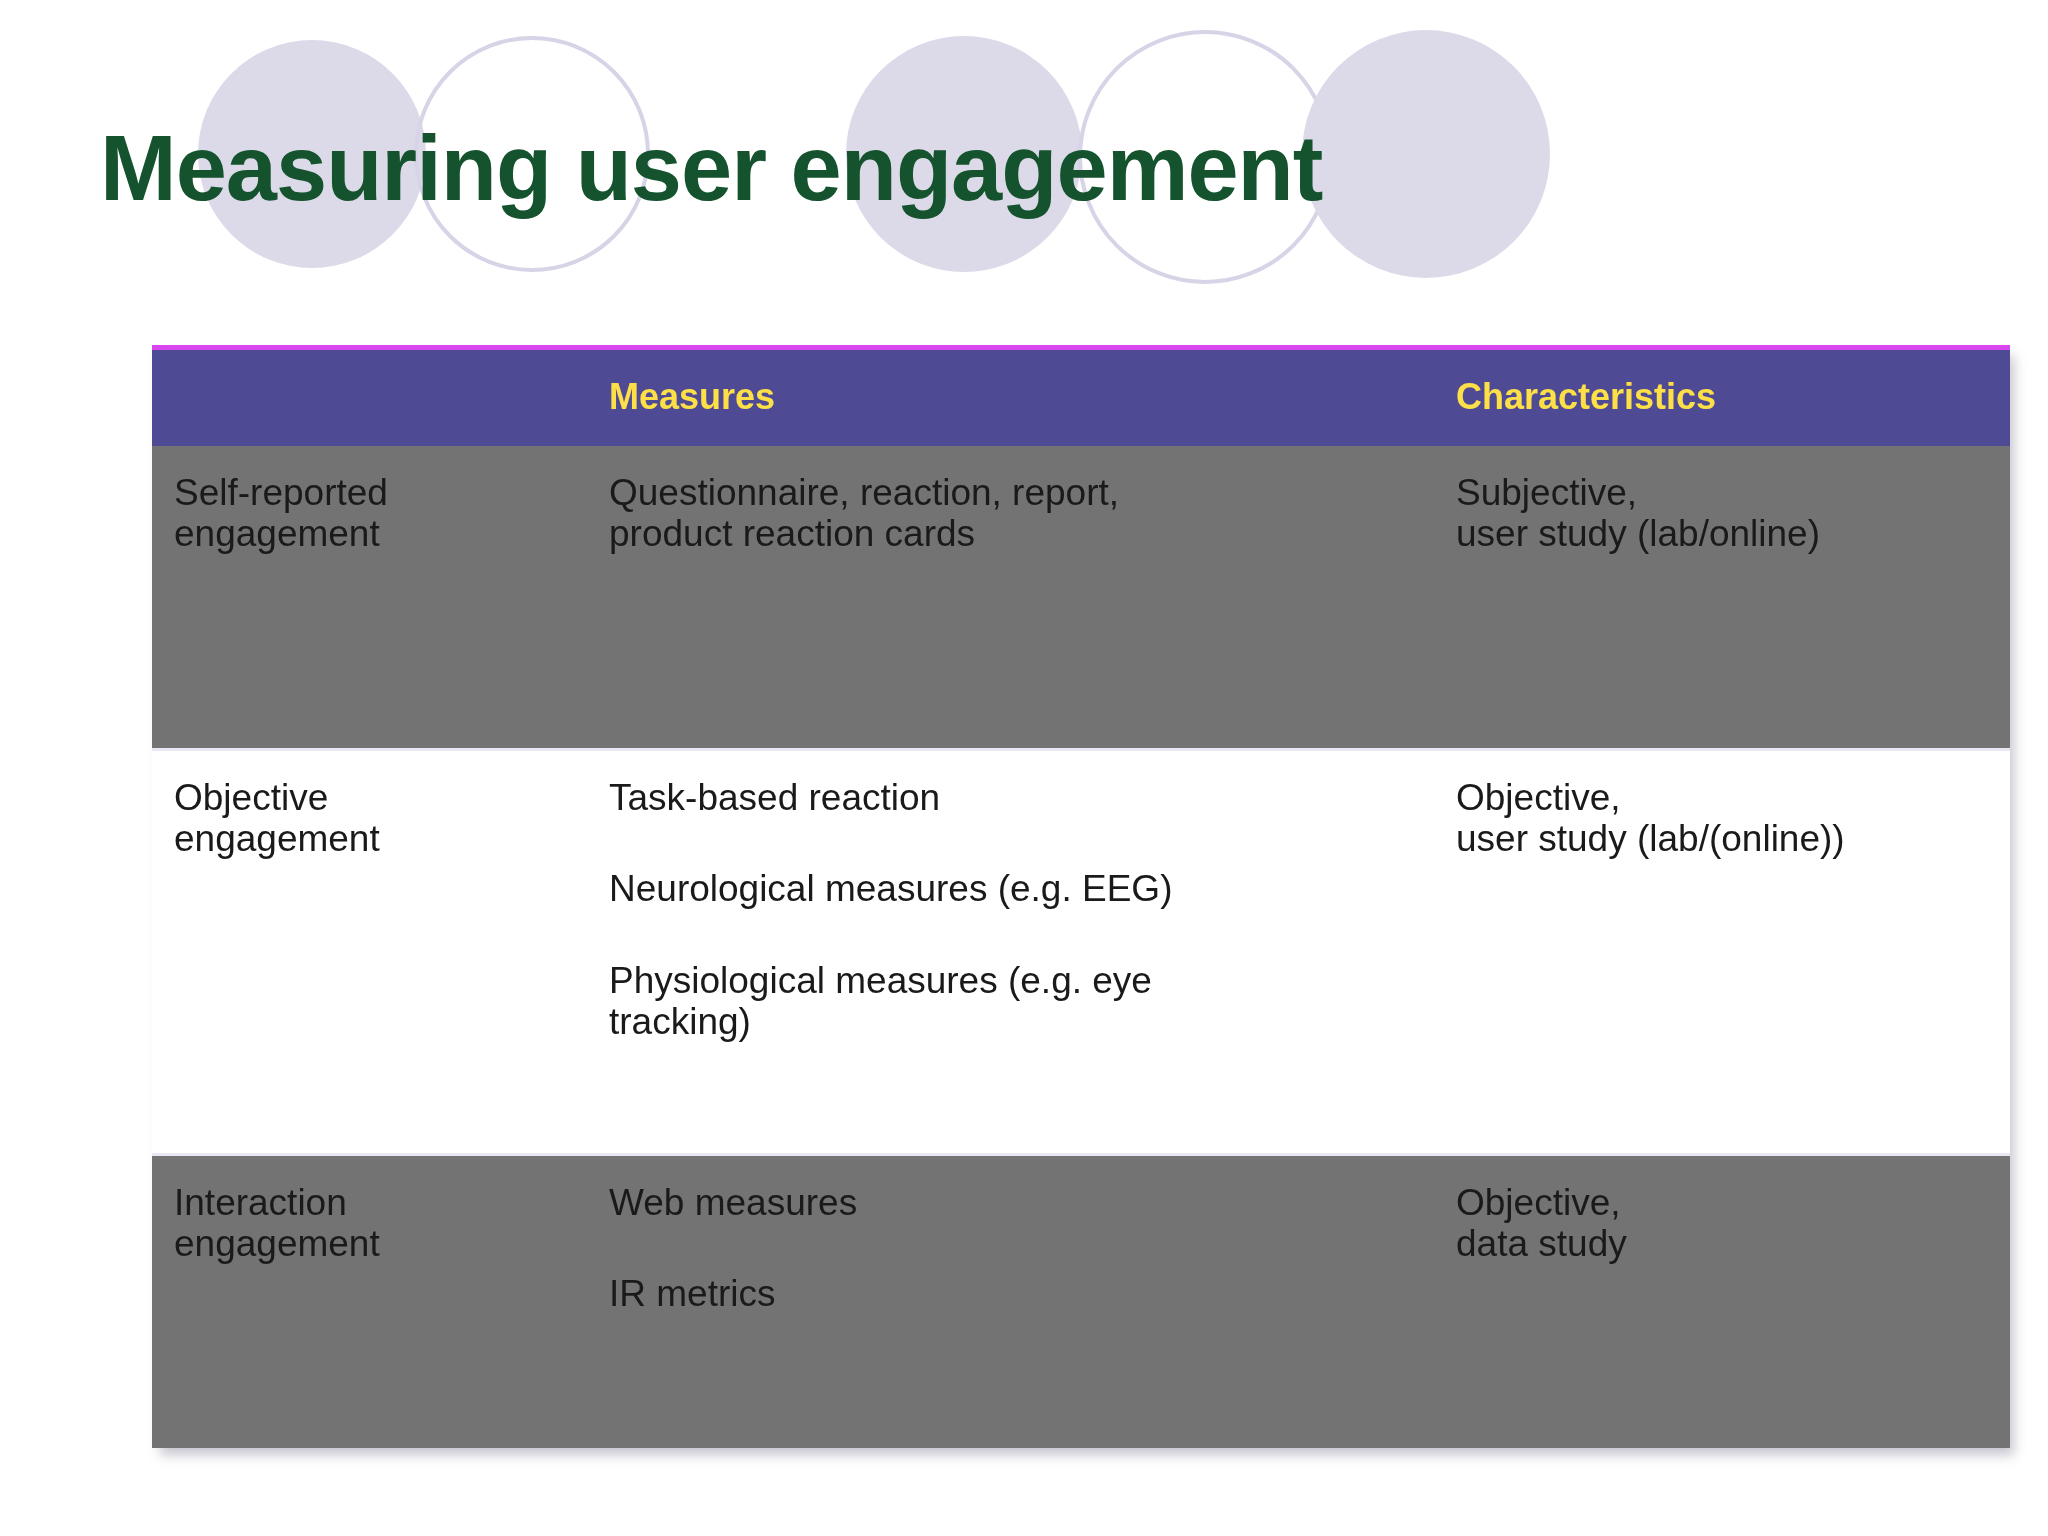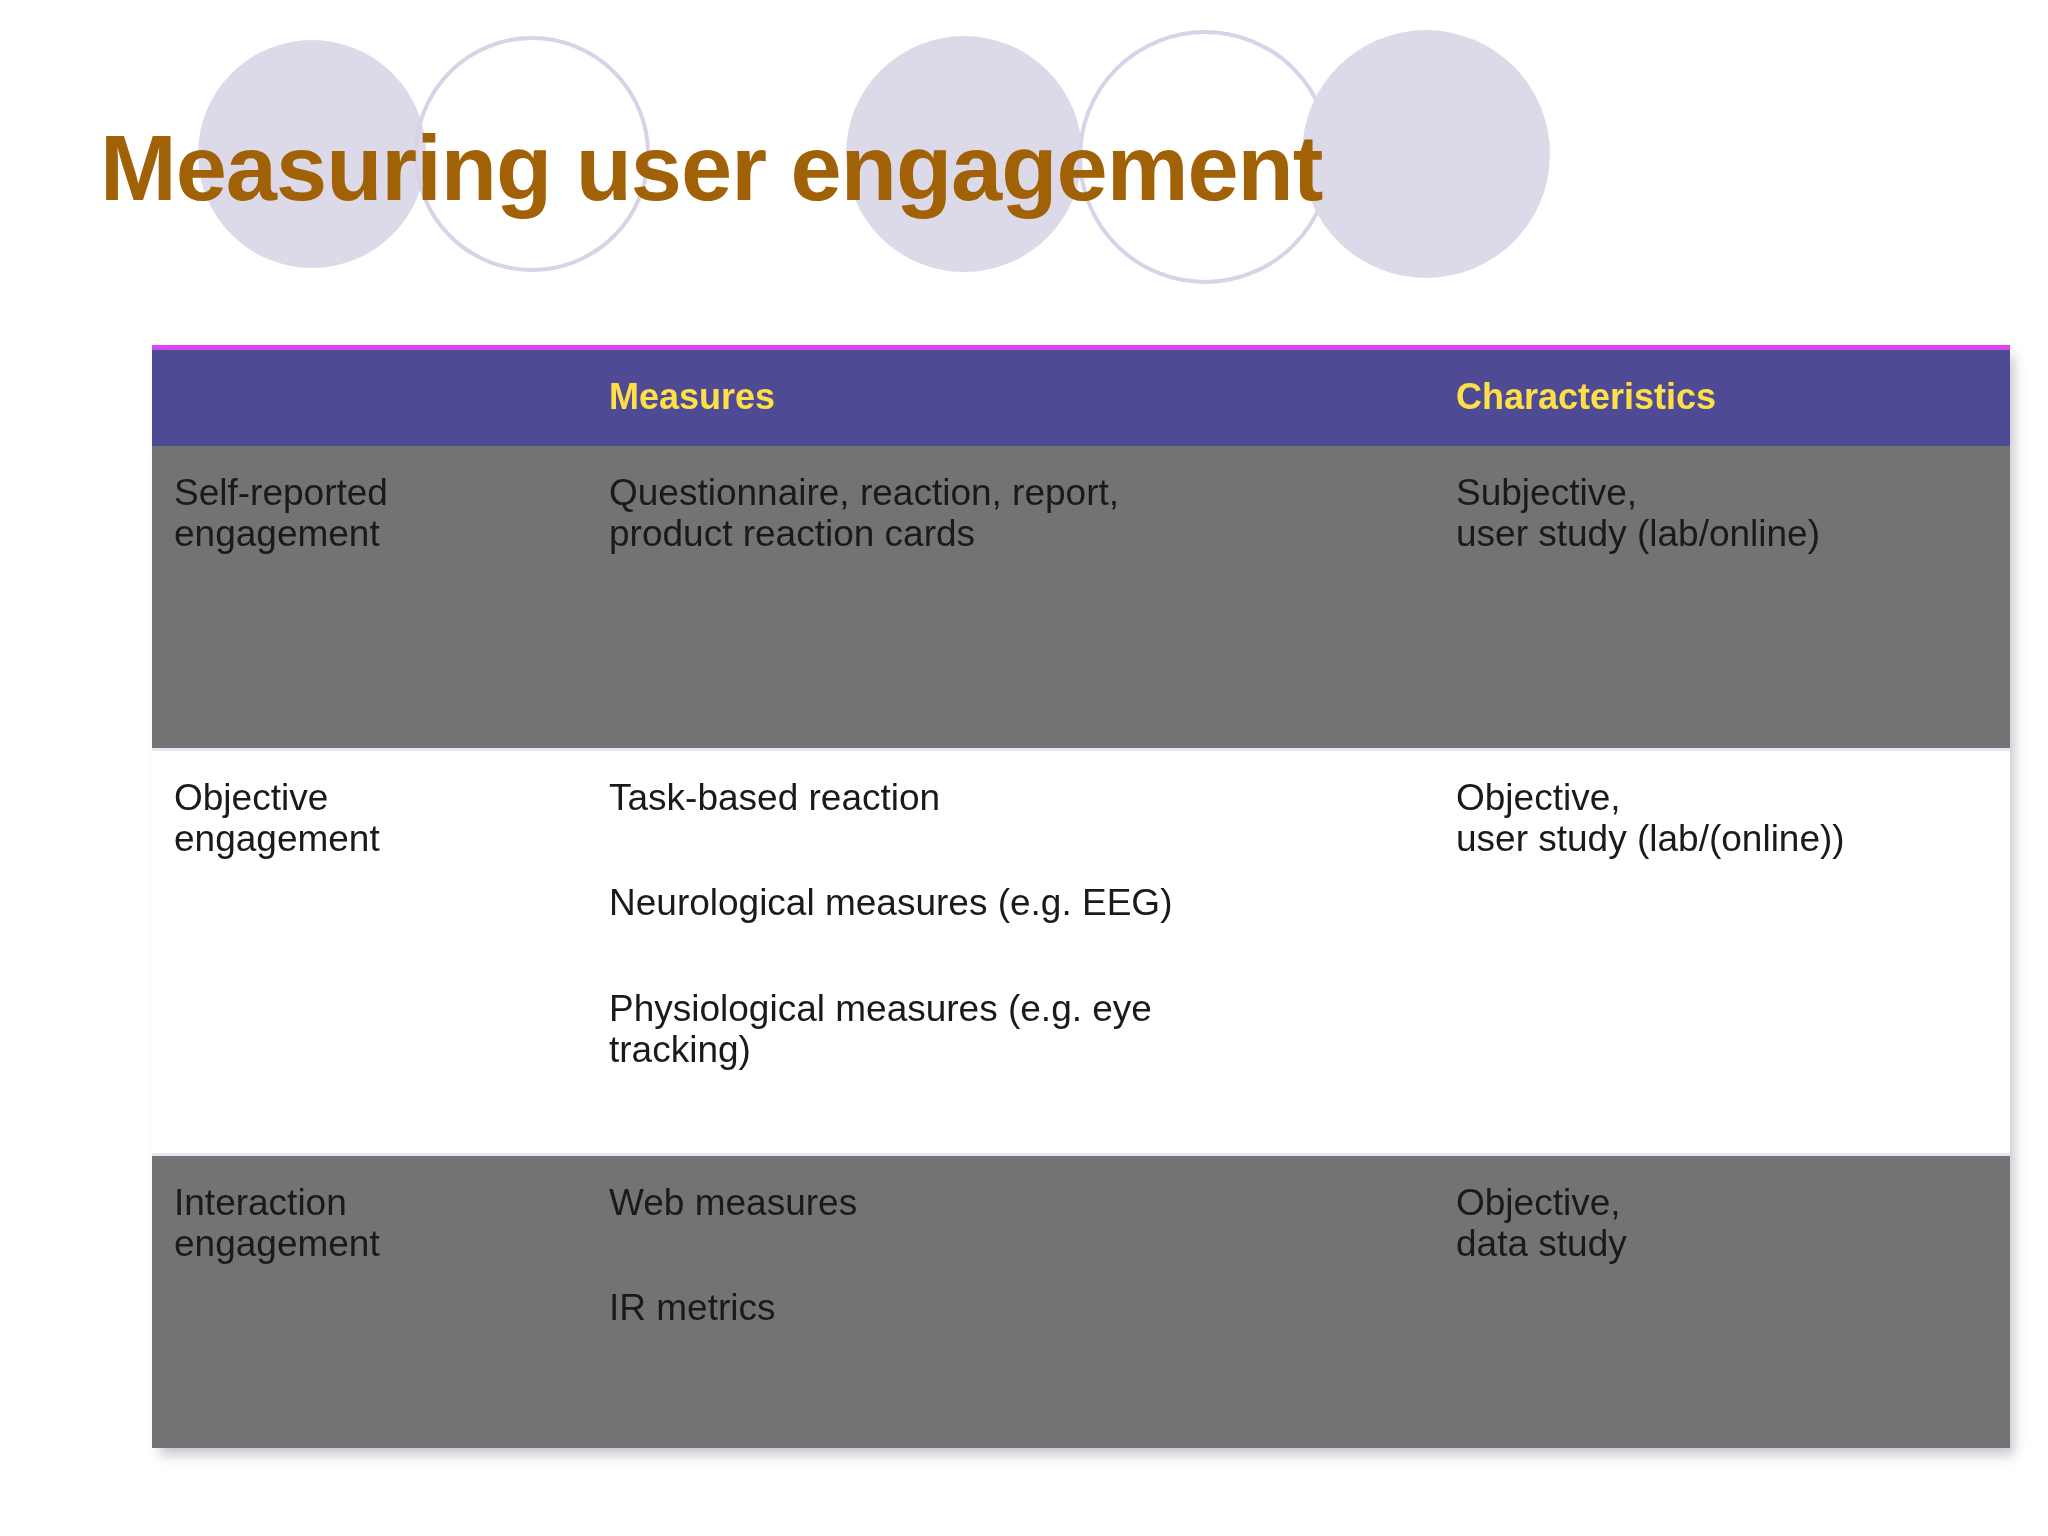--- a/index.html
+++ b/index.html
@@ -37,21 +37,21 @@
     border: 4px solid #d6d4e6;
   }
 
   
   .slide-title {
     position: absolute;
     left: 100px;
     top: 122px;
     font-size: 92px;
     font-weight: bold;
-    color: #a16207;
+    color: #14532d;
     letter-spacing: -1px;
     white-space: nowrap;
     line-height: 1;
     z-index: 5;
   }
 
   
   .table-wrap {
     position: absolute;
     left: 152px;
@@ -98,21 +98,21 @@
   tbody tr.row-shaded td { background: #737373; }
   tbody tr.row-plain td  { background: #ffffff; }
   tbody tr:last-child td { border-bottom: none; }
 
   td.td-type { padding-left: 22px; padding-right: 14px; }
   td.td-meas { padding-left: 32px; padding-right: 20px; }
   td.td-char { padding-left: 34px; padding-right: 18px; }
 
   .cell-line { display: block; }
   .cell-block { display: block; }
-  .cell-block + .cell-block { margin-top: 64px; }
+  .cell-block + .cell-block { margin-top: 50px; }
 
   .row-h1 td { height: 250px; }
   .row-h2 td { height: 350px; }
   .row-h3 td { height: 240px; }
 </style>
 </head>
 <body>
 
 <div class="deco-layer">
   <div class="deco-circle filled" style="left:198px;  top:40px;  width:228px; height:228px;"></div>

